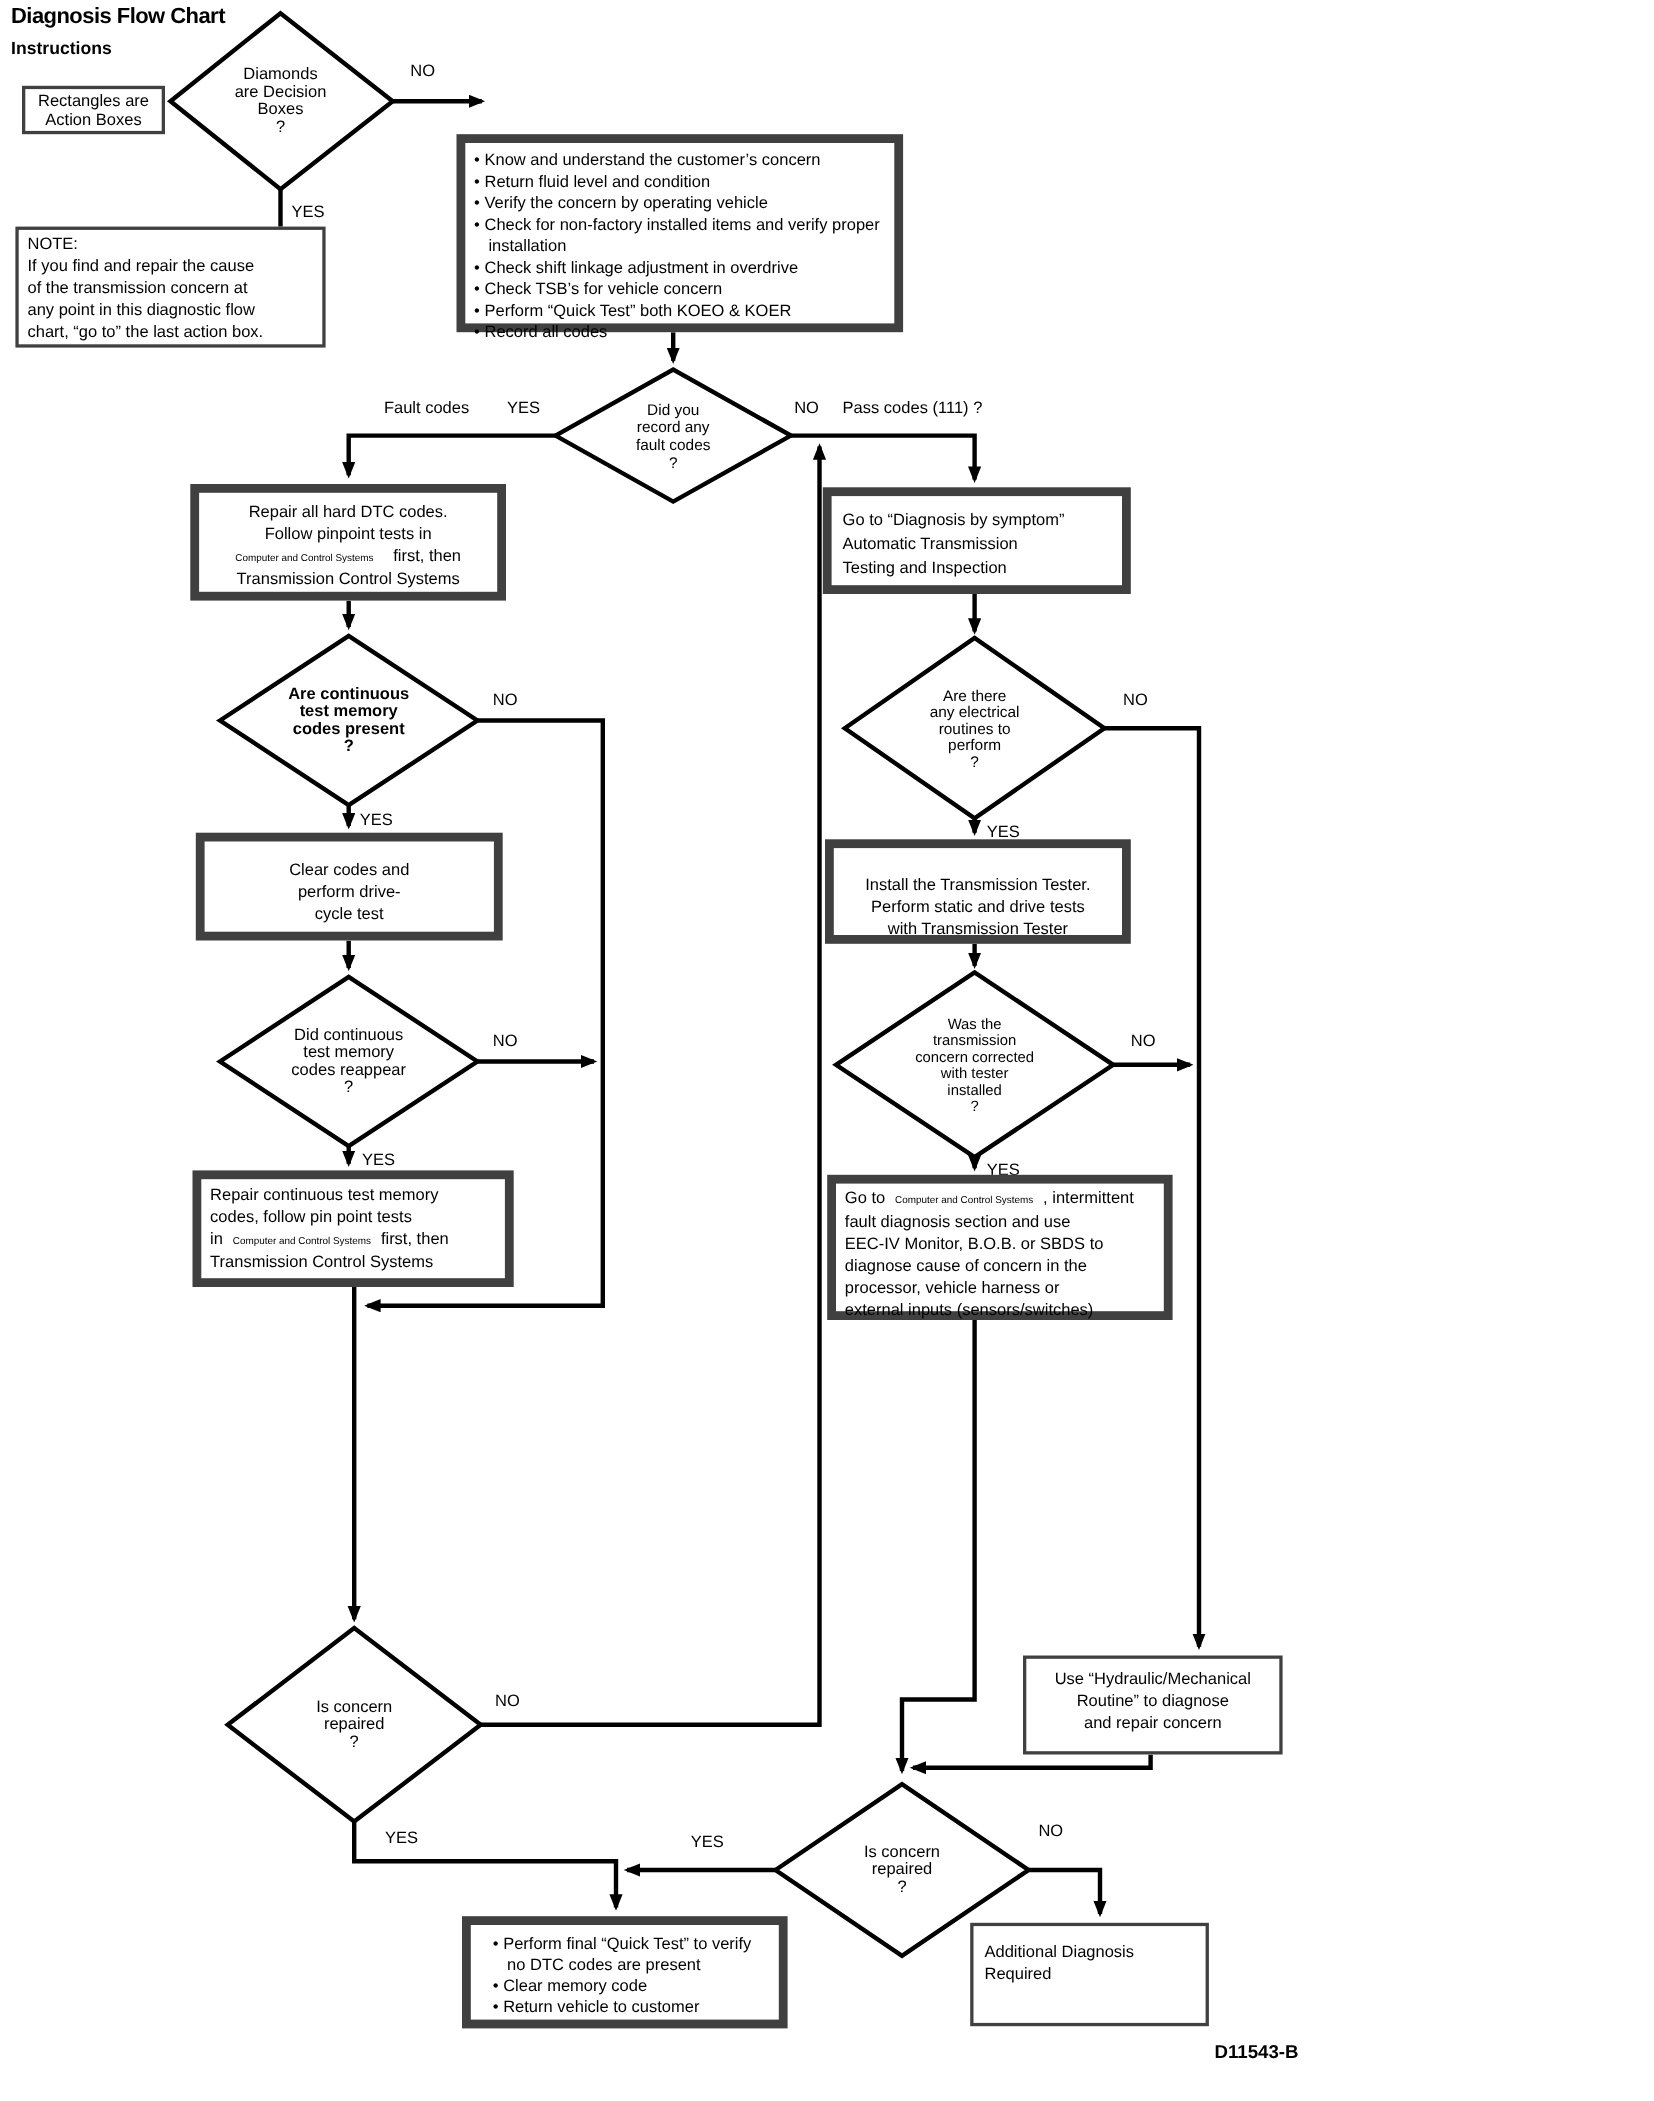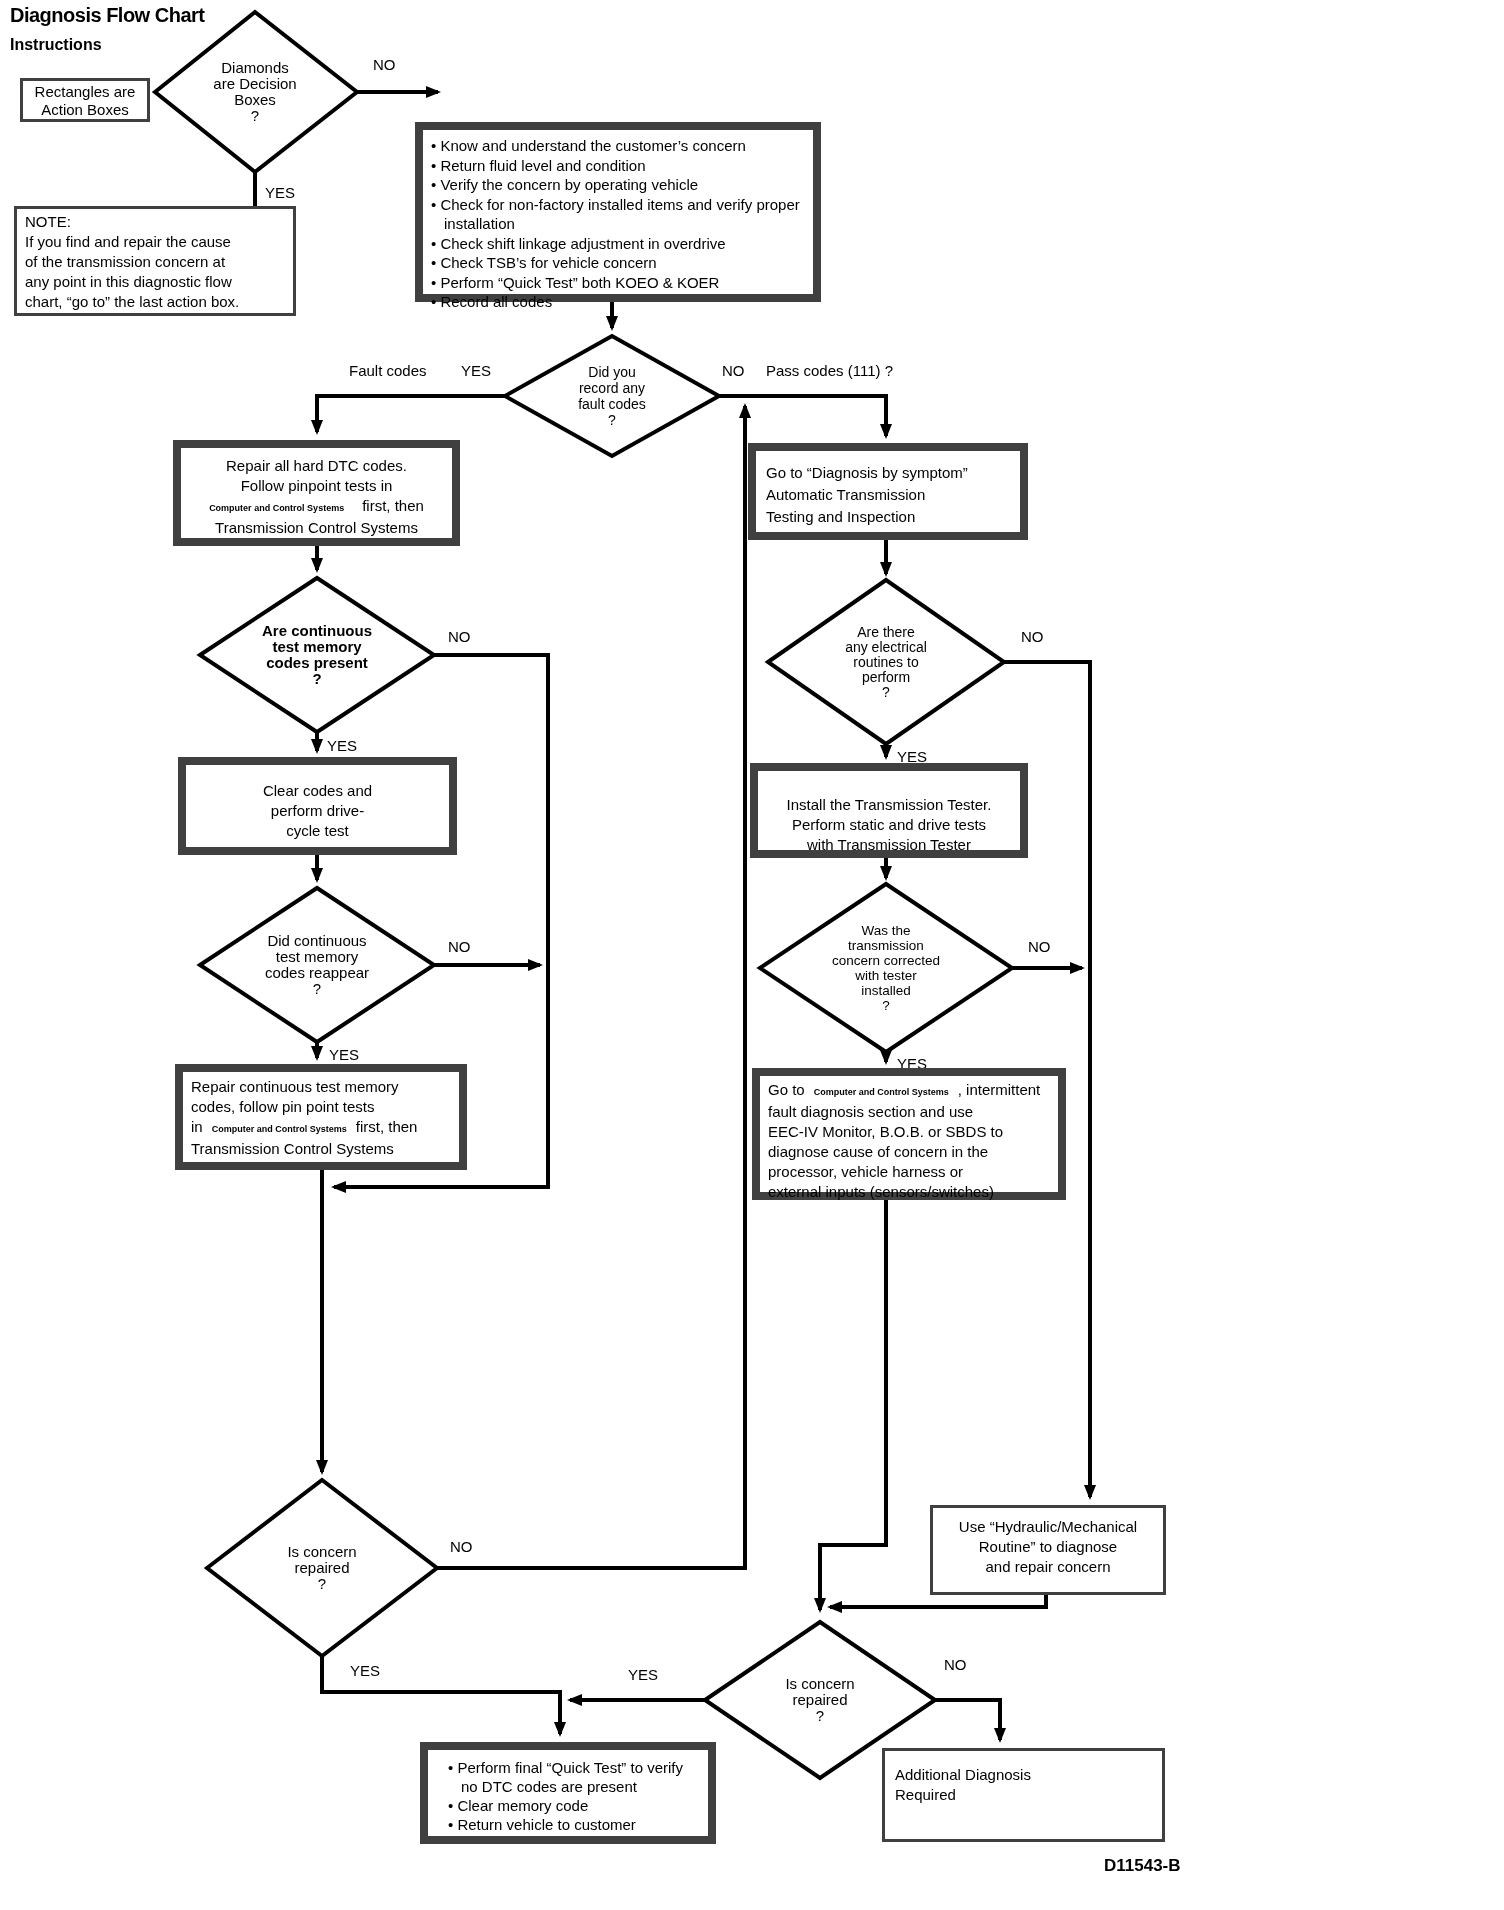--- a/index.html
+++ b/index.html
@@ -7,21 +7,21 @@
           font-family:"Liberation Sans",sans-serif;color:#000;overflow:hidden;}
   svg{position:absolute;left:0;top:0;}
   .hdr-title{position:absolute;left:10px;top:4px;font-size:20px;font-weight:bold;letter-spacing:-0.5px;}
   .hdr-sub{position:absolute;left:10px;top:36px;font-size:16px;font-weight:bold;}
   .box{position:absolute;border:8px solid #404040;background:#fff;box-sizing:border-box;
        font-size:15px;line-height:20px;}
   .b3{border-width:3px;}
   .center{text-align:center;}
   .dtext{position:absolute;text-align:center;line-height:16px;font-size:15px;}
   .lbl{position:absolute;font-size:15px;white-space:nowrap;}
-  .small-ref{font-size:9px;letter-spacing:0;font-weight:bold;}
+  .small-ref{font-size:9px;letter-spacing:0;}
   .gap{margin:0 9px;}
   ul.blt{list-style:none;margin:0;padding:0;}
   ul.blt li{padding-left:13px;text-indent:-13px;}
   ul.blt li::before{content:"\2022\00a0";}
   .nowrap{white-space:nowrap;}
   .docid{position:absolute;font-size:17px;font-weight:bold;}
 </style>
 </head>
 <body>
 
@@ -156,17 +156,17 @@
   <div class="lbl" style="left:944px;top:1656px;">NO</div>
 
   <div class="box" style="left:420px;top:1742px;width:296px;height:102px;padding:8px 20px;line-height:19px;">
     <ul class="blt">
         <li>Perform final “Quick Test” to verify no DTC codes are present</li>
         <li>Clear memory code</li>
         <li>Return vehicle to customer</li>
       </ul>
   </div>
 
-  <div class="box" style="left:882px;top:1748px;width:283px;height:94px;padding:14px 10px;border-width:3px;">Additional Diagnosis<br>Required</div>
+  <div class="box" style="left:882px;top:1748px;width:217px;height:94px;padding:14px 10px;border-width:3px;">Additional Diagnosis<br>Required</div>
 
   <div class="docid" style="left:1104px;top:1856px;">D11543-B</div>
 
 </div>
 
 </body></html>

